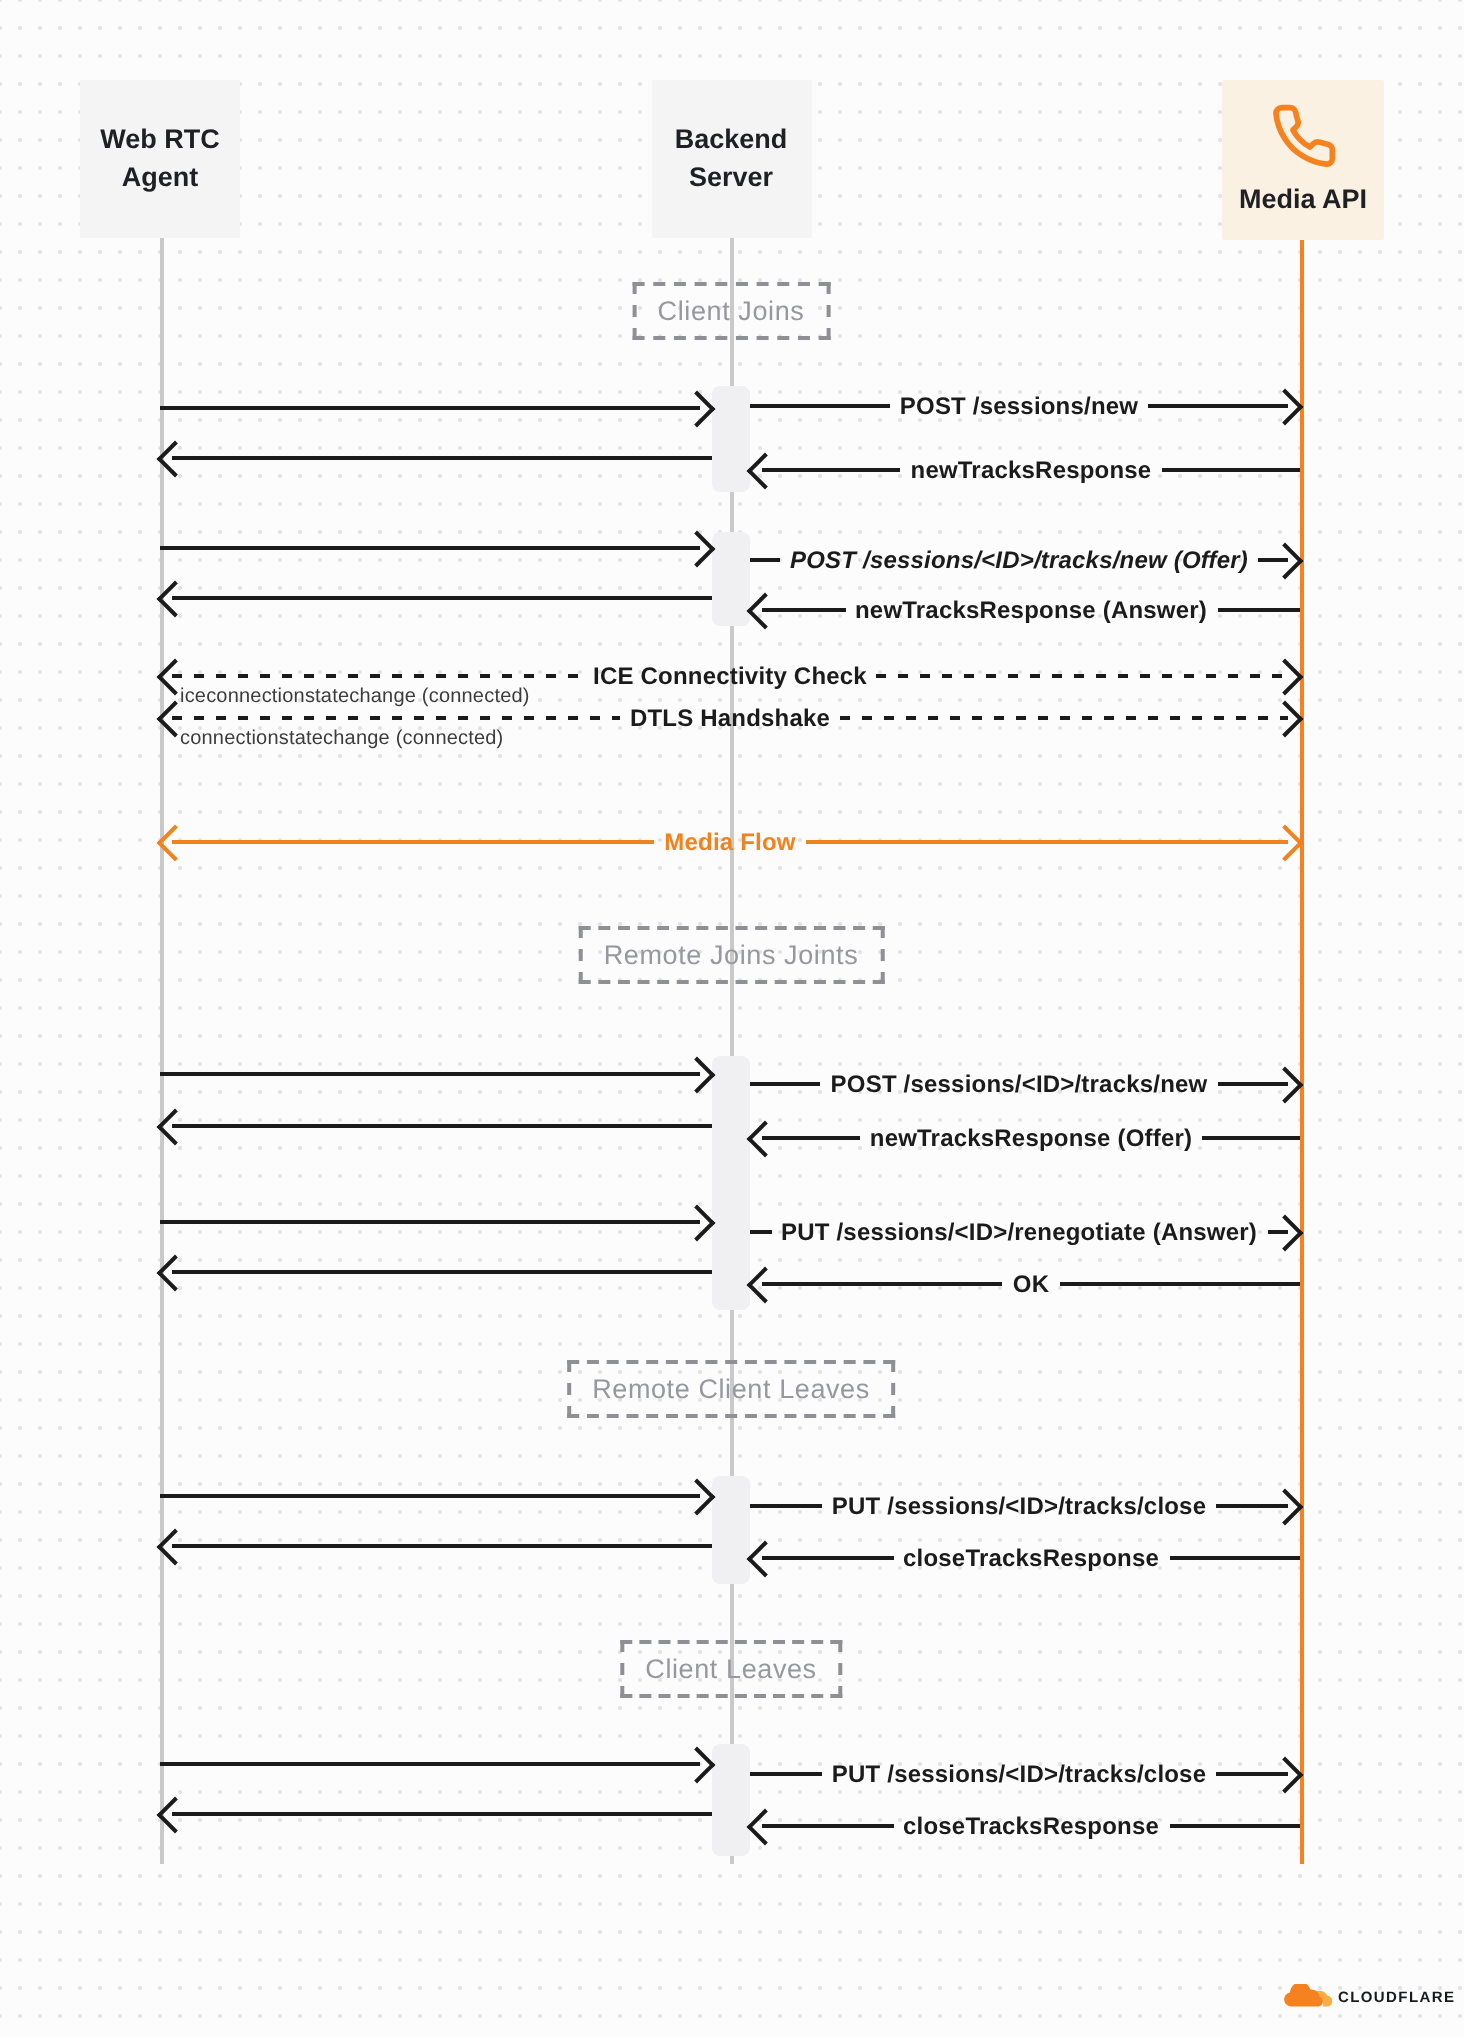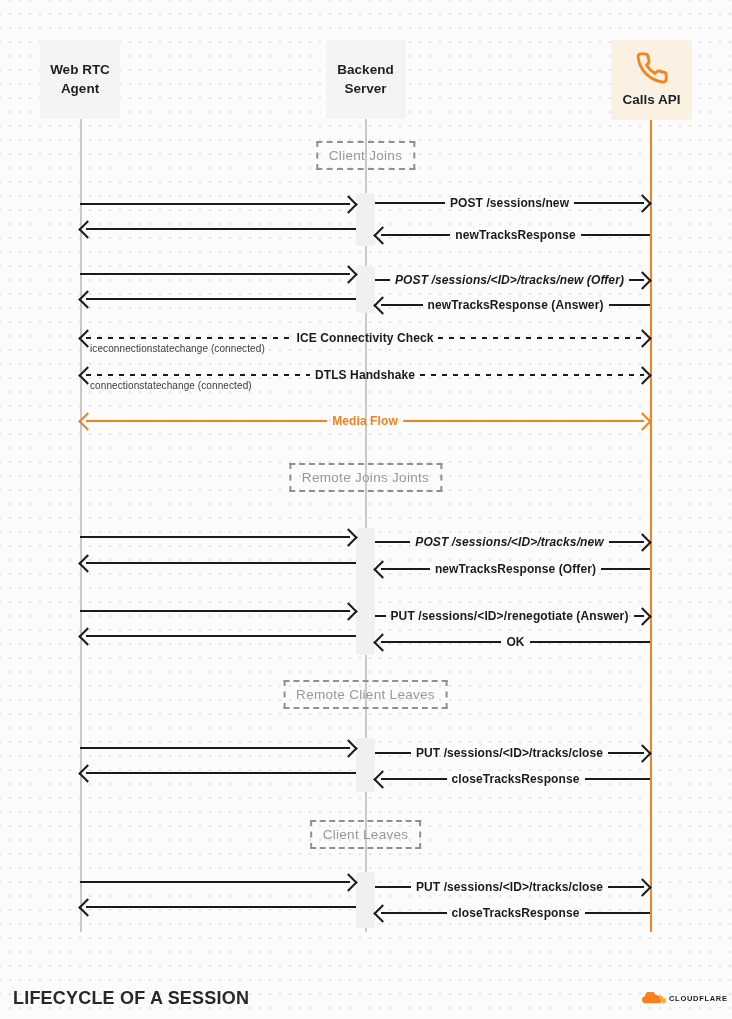--- a/index.html
+++ b/index.html
@@ -70,21 +70,21 @@
   <div class="actor" style="left:325.5px">
     <span>Backend</span>
     <span>Server</span>
   </div>
   <div class="actor calls" style="left:611px">
     <span class="phone">
       <svg viewBox="0 0 24 24" width="34" height="34" fill="none" stroke="#F6821F" stroke-width="2" stroke-linecap="round" stroke-linejoin="round">
         <path d="M22 16.92v3a2 2 0 0 1-2.18 2 19.79 19.79 0 0 1-8.63-3.07 19.5 19.5 0 0 1-6-6 19.79 19.79 0 0 1-3.07-8.67A2 2 0 0 1 4.11 2h3a2 2 0 0 1 2 1.72 12.84 12.84 0 0 0 .7 2.81 2 2 0 0 1-.45 2.11L8.09 9.91a16 16 0 0 0 6 6l1.27-1.27a2 2 0 0 1 2.11-.45 12.84 12.84 0 0 0 2.81.7A2 2 0 0 1 22 16.92z"></path>
       </svg>
     </span>
-    <span>Calls API</span>
+    <span>Media API</span>
   </div>
 
   <div id="layer-dynamic">
       <div class="activation" style="top: 193px; height: 53px;"></div>
       <div class="activation" style="top: 266px; height: 47px;"></div>
       <div class="activation" style="top: 528px; height: 127px;"></div>
       <div class="activation" style="top: 738px; height: 54px;"></div>
       <div class="activation" style="top: 872px; height: 56px;"></div>
       <div class="section" style="top: 141px;">Client Joins</div>
       <div class="section" style="top: 463px;">Remote Joins Joints</div>
@@ -131,40 +131,40 @@
         <span class="seg"></span>
       </div>
       <div class="msg" style="left: 80px; width: 570px; top: 327px;">
         <span class="chev l"></span>
         <span class="seg dashed"></span>
         <span class="lbl">ICE Connectivity Check</span>
         <span class="seg dashed"></span>
         <span class="chev r"></span>
         <span class="note">iceconnectionstatechange (connected)</span>
       </div>
-      <div class="msg" style="left: 80px; width: 570px; top: 364px;">
+      <div class="msg" style="left: 80px; width: 570px; top: 348px;">
         <span class="chev l"></span>
         <span class="seg dashed"></span>
         <span class="lbl">DTLS Handshake</span>
         <span class="seg dashed"></span>
         <span class="chev r"></span>
         <span class="note">connectionstatechange (connected)</span>
       </div>
       <div class="msg orange" style="left: 80px; width: 570px; top: 410px;">
         <span class="chev l"></span>
         <span class="seg"></span>
         <span class="lbl">Media Flow</span>
         <span class="seg"></span>
         <span class="chev r"></span>
       </div>
       <div class="msg" style="left: 80px; width: 276px; top: 526px;">
         <span class="seg"></span>
         <span class="chev r"></span>
       </div>
-      <div class="msg" style="left: 375px; width: 275px; top: 531px; font-style: italic;">
+      <div class="msg" style="left: 375px; width: 275px; top: 531px;">
         <span class="seg"></span>
         <span class="lbl">POST /sessions/&lt;ID&gt;/tracks/new</span>
         <span class="seg"></span>
         <span class="chev r"></span>
       </div>
       <div class="msg" style="left: 375px; width: 275px; top: 558px;">
         <span class="chev l"></span>
         <span class="seg"></span>
         <span class="lbl">newTracksResponse (Offer)</span>
         <span class="seg"></span>
@@ -228,21 +228,20 @@
         <span class="seg"></span>
         <span class="lbl">closeTracksResponse</span>
         <span class="seg"></span>
       </div>
       <div class="msg" style="left: 80px; width: 276px; top: 896px;">
         <span class="chev l"></span>
         <span class="seg"></span>
       </div>
     </div>
 
-  <div class="footer-title">LIFECYCLE OF A SESSION</div>
   <div class="brand">
     <svg viewBox="0 0 44 22" width="26" height="13">
       <path fill="#FBAD41" d="M30 11a6.5 6.5 0 0 1 6.5 6.5c0 .5-.05 1-.16 1.5H39.5a4.5 4.5 0 0 0 .6-9 7 7 0 0 0-11.2-2.5A6.47 6.47 0 0 1 30 11z"></path>
       <path fill="#F6821F" d="M9.5 19a6 6 0 0 1-1.1-11.9A9 9 0 0 1 25.9 4.6 7 7 0 0 1 33.6 11a4.2 4.2 0 0 1-.8 8z"></path>
     </svg>
     <span class="brand-text">CLOUDFLARE</span>
   </div>
 
 </div>
 

